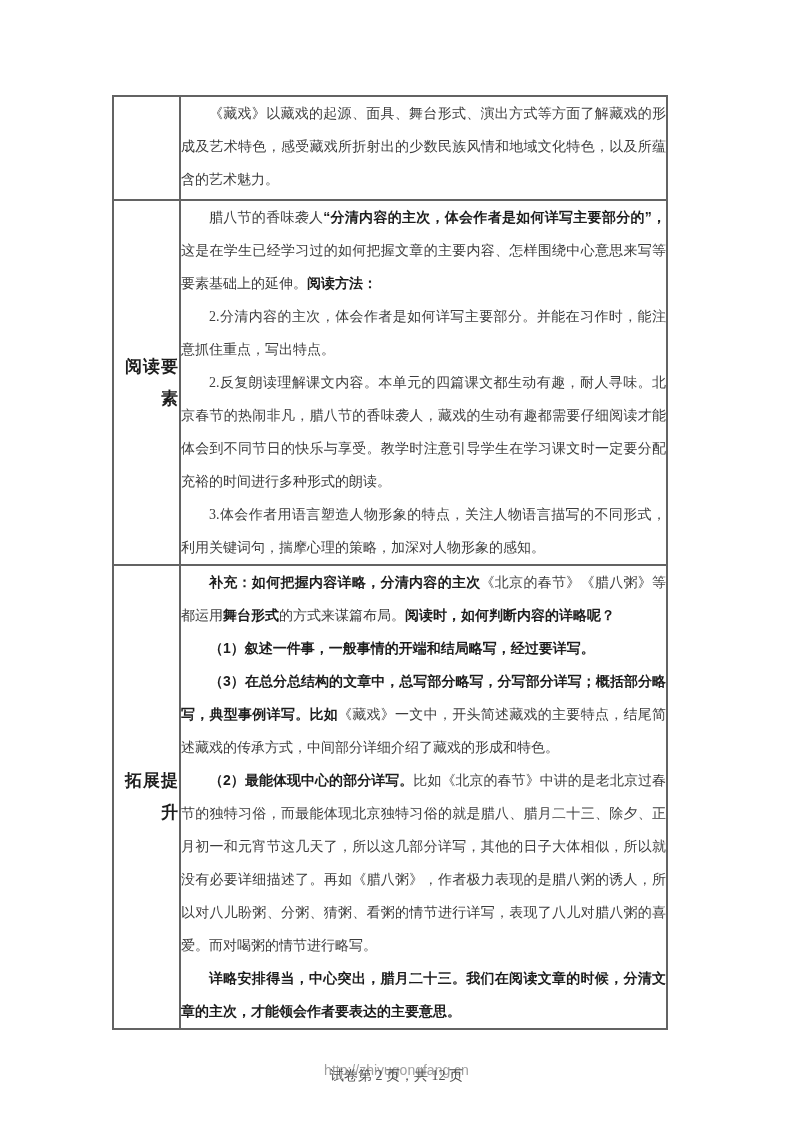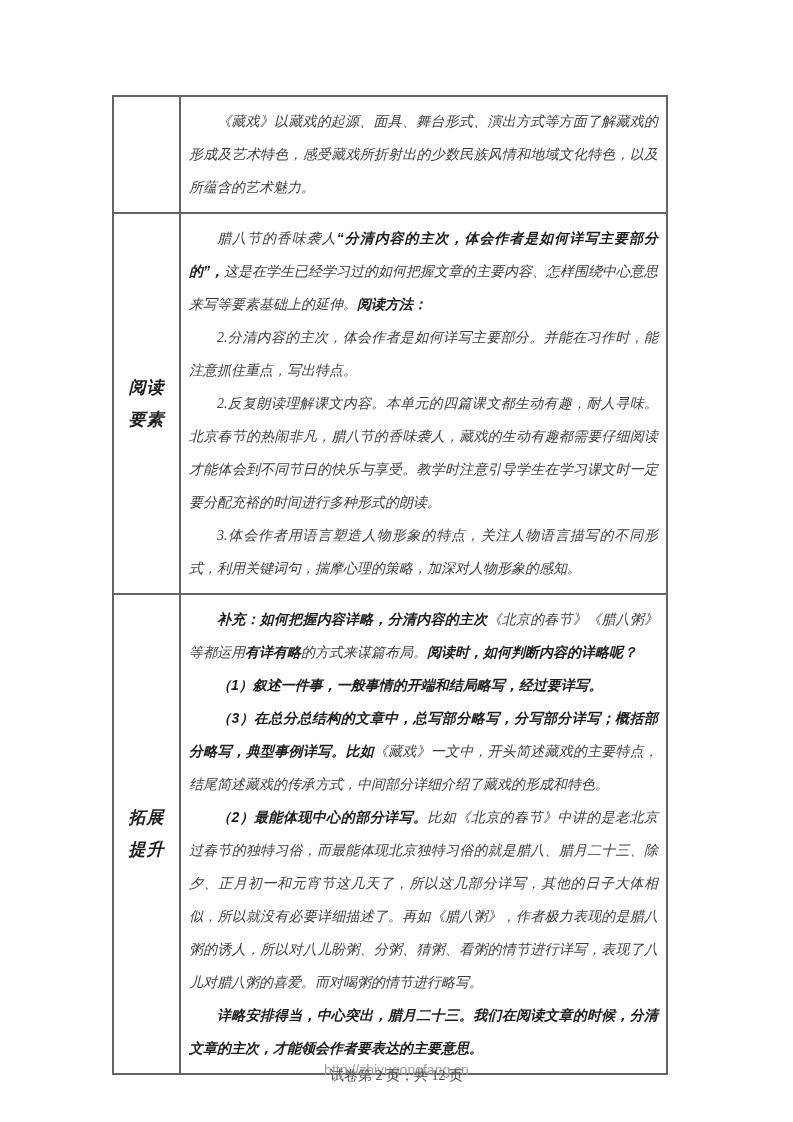--- a/index.html
+++ b/index.html
@@ -21,28 +21,27 @@
   }
   table.content-table{
     position:absolute;
     left:112px;top:95px;
     width:556px;
     border-collapse:collapse;
     table-layout:fixed;
   }
   table.content-table td{
     border:2px solid var(--border);
-    padding:8px;
+    padding:0;
     overflow:hidden;
-    font-style:italic;
   }
   td.label-cell{
     width:67px;
     vertical-align:middle;
-    text-align:center;
+    text-align:right;
     font-family:"Liberation Sans", sans-serif;
     font-weight:700;
     font-size:17px;
     line-height:32px;
     color:var(--hei);
     letter-spacing:1px;
     word-break:break-all;
     padding:0 5px;
   }
   td.content-cell{
@@ -104,21 +103,21 @@
       <td class="content-cell">
             <p class="para"><span class="kai">腊八节的香味袭人</span><span class="hei">“分清内容的主次，体会作者是如何详写主要部分的”，</span><span class="kai">这是在学生已经学习过的如何把握文章的主要内容、怎样围绕中心意思来写等要素基础上的延伸。</span><span class="hei">阅读方法：</span></p>
             <p class="para"><span class="kai">2.分清内容的主次，体会作者是如何详写主要部分。并能在习作时，能注意抓住重点，写出特点。</span></p>
             <p class="para"><span class="kai">2.反复朗读理解课文内容。本单元的四篇课文都生动有趣，耐人寻味。北京春节的热闹非凡，腊八节的香味袭人，藏戏的生动有趣都需要仔细阅读才能体会到不同节日的快乐与享受。教学时注意引导学生在学习课文时一定要分配充裕的时间进行多种形式的朗读。</span></p>
             <p class="para"><span class="kai">3.体会作者用语言塑造人物形象的特点，关注人物语言描写的不同形式，利用关键词句，揣摩心理的策略，加深对人物形象的感知。</span></p>
           </td>
     </tr>
     <tr class="row-3">
       <td class="label-cell">拓展提升</td>
       <td class="content-cell">
-            <p class="para"><span class="hei">补充：如何把握内容详略，分清内容的主次</span><span class="kai">《北京的春节》《腊八粥》等都运用</span><span class="hei">有详有略</span><span class="kai">的方式来谋篇布局。</span><span class="hei">阅读时，如何判断内容的详略呢？</span></p>
+            <p class="para"><span class="hei">补充：如何把握内容详略，分清内容的主次</span><span class="kai">《北京的春节》《腊八粥》等都运用</span><span class="hei">舞台形式</span><span class="kai">的方式来谋篇布局。</span><span class="hei">阅读时，如何判断内容的详略呢？</span></p>
             <p class="para"><span class="hei">（1）叙述一件事，一般事情的开端和结局略写，经过要详写。</span></p>
             <p class="para"><span class="hei">（3）在总分总结构的文章中，总写部分略写，分写部分详写；概括部分略写，典型事例详写。比如</span><span class="kai">《藏戏》一文中，开头简述藏戏的主要特点，结尾简述藏戏的传承方式，中间部分详细介绍了藏戏的形成和特色。</span></p>
             <p class="para"><span class="hei">（2）最能体现中心的部分详写。</span><span class="kai">比如《北京的春节》中讲的是老北京过春节的独特习俗，而最能体现北京独特习俗的就是腊八、腊月二十三、除夕、正月初一和元宵节这几天了，所以这几部分详写，其他的日子大体相似，所以就没有必要详细描述了。再如《腊八粥》，作者极力表现的是腊八粥的诱人，所以对八儿盼粥、分粥、猜粥、看粥的情节进行详写，表现了八儿对腊八粥的喜爱。而对喝粥的情节进行略写。</span></p>
             <p class="para"><span class="hei">详略安排得当，中心突出，腊月二十三。我们在阅读文章的时候，分清文章的主次，才能领会作者要表达的主要意思。</span></p>
           </td>
     </tr>
   </tbody>
     </table>
 
   <div class="footer-watermark">http://zhiyugongfang.cn</div>

